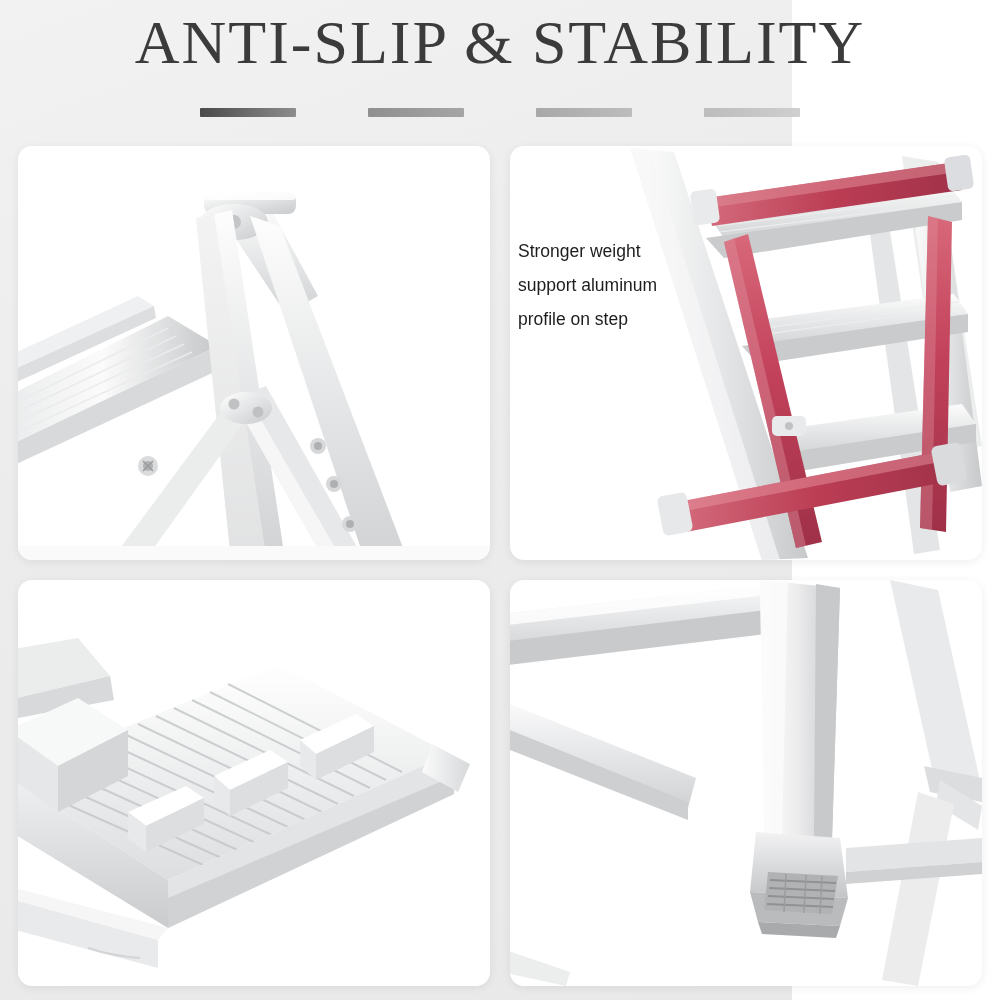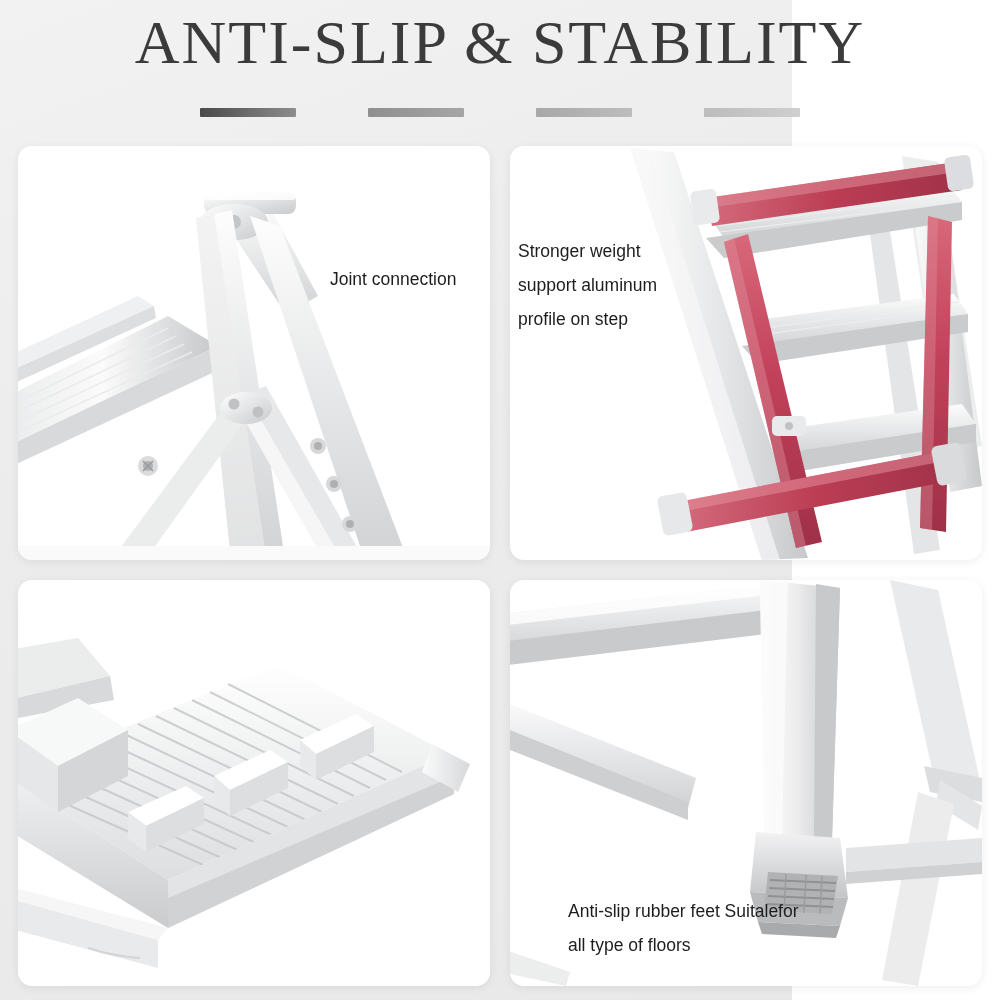--- a/index.html
+++ b/index.html
@@ -173,21 +173,20 @@
           <circle cx="332" cy="378" r="8" fill="#d6d8da"></circle>
           <circle cx="332" cy="378" r="4" fill="#aeb0b2"></circle>
 
           <circle cx="130" cy="320" r="10" fill="#d9dbdd"></circle>
           <circle cx="130" cy="320" r="5" fill="#b0b2b4"></circle>
           <path d="M125 315 L135 325 M135 315 L125 325" stroke="#9a9c9e" stroke-width="1.6"></path>
 
           <rect x="0" y="400" width="472" height="14" fill="#fafafa"></rect>
         </svg>
       </div>
-      <div class="caption cap-a">Joint connection</div>
     </div>
 
     <div class="panel">
       <div class="art">
         <svg viewBox="0 0 472 414" preserveAspectRatio="xMidYMid slice">
           <defs>
             <linearGradient id="g2rail" x1="0" y1="0" x2="1" y2="0">
               <stop offset="0" stop-color="#ffffff"></stop>
               <stop offset="0.5" stop-color="#e6e7e8"></stop>
               <stop offset="1" stop-color="#c6c8ca"></stop>
@@ -389,18 +388,16 @@
           </g>
 
           <polygon points="248,342 330,346 326,358 252,354" fill="#a8aaac"></polygon>
 
           <polygon points="336,268 472,258 472,282 336,292" fill="#e3e4e5"></polygon>
           <polygon points="336,292 472,282 472,294 336,304" fill="#cfd1d3"></polygon>
 
           <polygon points="-10,368 60,392 56,406 -10,392" fill="#eceded"></polygon>
         </svg>
       </div>
-      <div class="caption cap-d">Anti-slip rubber feet Suitalefor
- all type of floors</div>
     </div>
 
   </div>
 </div>
 
 </body></html>

